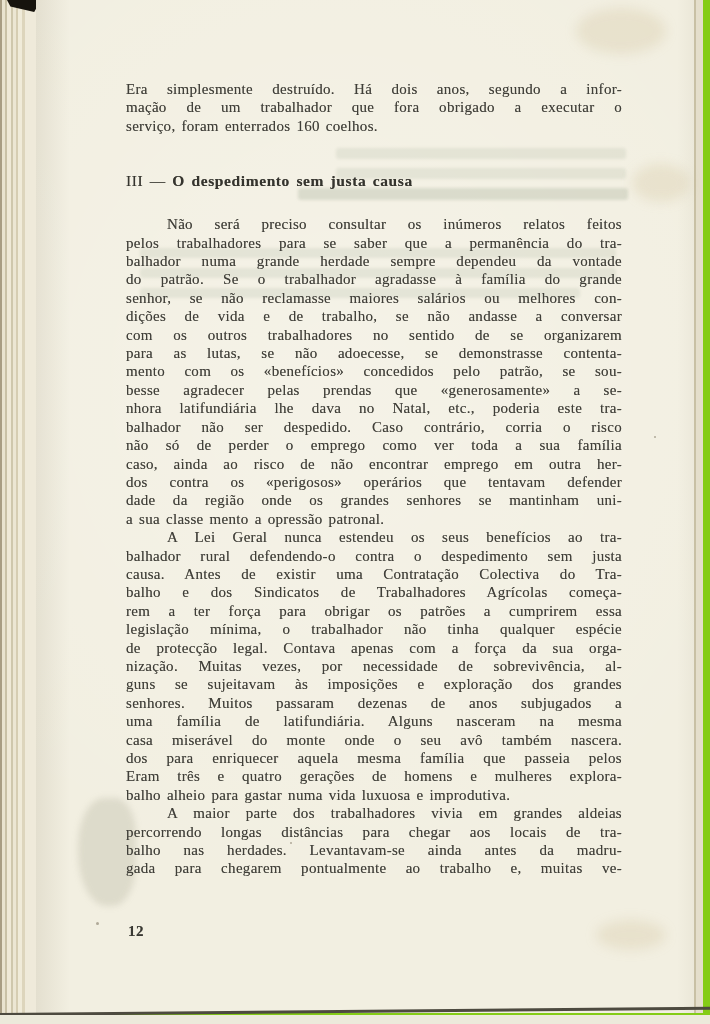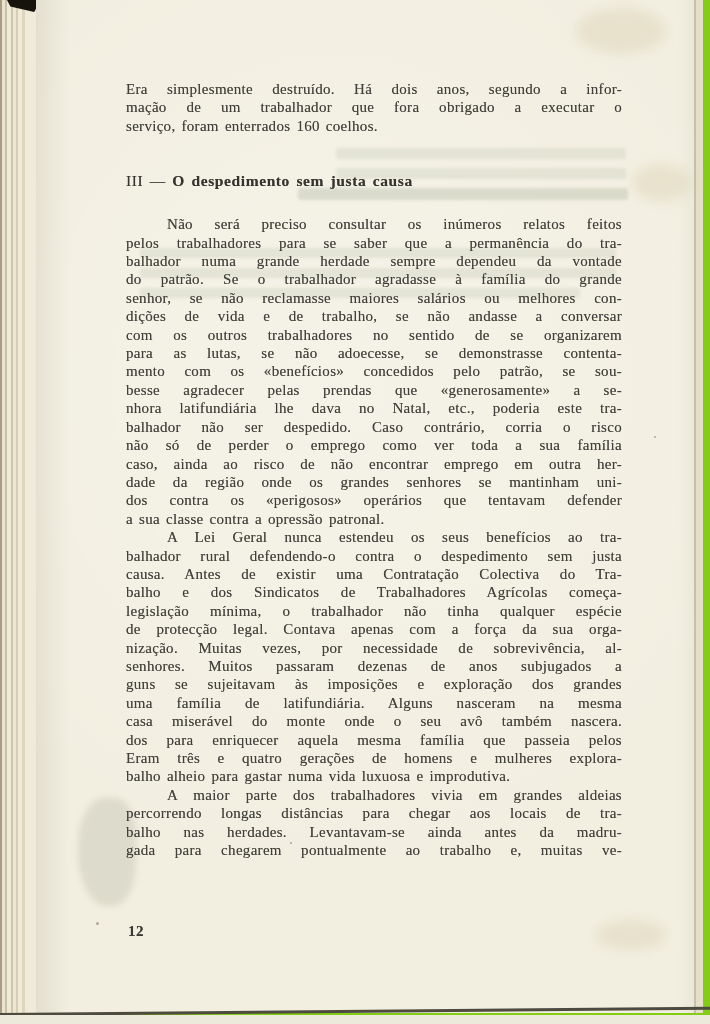--- a/index.html
+++ b/index.html
@@ -107,34 +107,35 @@
         <div class="pline">senhor, se não reclamasse maiores salários ou melhores con-</div>
         <div class="pline">dições de vida e de trabalho, se não andasse a conversar</div>
         <div class="pline">com os outros trabalhadores no sentido de se organizarem</div>
         <div class="pline">para as lutas, se não adoecesse, se demonstrasse contenta-</div>
         <div class="pline">mento com os «benefícios» concedidos pelo patrão, se sou-</div>
         <div class="pline">besse agradecer pelas prendas que «generosamente» a se-</div>
         <div class="pline">nhora latifundiária lhe dava no Natal, etc., poderia este tra-</div>
         <div class="pline">balhador não ser despedido. Caso contrário, corria o risco</div>
         <div class="pline">não só de perder o emprego como ver toda a sua família</div>
         <div class="pline">caso, ainda ao risco de não encontrar emprego em outra her-</div>
+        <div class="pline">dos contra os «perigosos» operários que tentavam defender</div>
         <div class="pline">dade da região onde os grandes senhores se mantinham uni-</div>
-        <div class="pline">dos contra os «perigosos» operários que tentavam defender</div>
-        <div class="pline">a sua classe contra a opressão patronal.</div>
+        <div class="pline">a sua classe mento a opressão patronal.</div>
       </div>
       <div class="para indent">
         <div class="pline">A Lei Geral nunca estendeu os seus benefícios ao tra-</div>
         <div class="pline">balhador rural defendendo-o contra o despedimento sem justa</div>
         <div class="pline">causa. Antes de existir uma Contratação Colectiva do Tra-</div>
         <div class="pline">balho e dos Sindicatos de Trabalhadores Agrícolas começa-</div>
+        <div class="pline">rem a ter força para obrigar os patrões a cumprirem essa</div>
         <div class="pline">legislação mínima, o trabalhador não tinha qualquer espécie</div>
         <div class="pline">de protecção legal. Contava apenas com a força da sua orga-</div>
         <div class="pline">nização. Muitas vezes, por necessidade de sobrevivência, al-</div>
+        <div class="pline">guns se sujeitavam às imposições e exploração dos grandes</div>
         <div class="pline">senhores. Muitos passaram dezenas de anos subjugados a</div>
-        <div class="pline">guns se sujeitavam às imposições e exploração dos grandes</div>
         <div class="pline">uma família de latifundiária. Alguns nasceram na mesma</div>
         <div class="pline">casa miserável do monte onde o seu avô também nascera.</div>
         <div class="pline">dos para enriquecer aquela mesma família que passeia pelos</div>
         <div class="pline">Eram três e quatro gerações de homens e mulheres explora-</div>
         <div class="pline">balho alheio para gastar numa vida luxuosa e improdutiva.</div>
       </div>
       <div class="para indent continues">
         <div class="pline">A maior parte dos trabalhadores vivia em grandes aldeias</div>
         <div class="pline">percorrendo longas distâncias para chegar aos locais de tra-</div>
         <div class="pline">balho nas herdades. Levantavam-se ainda antes da madru-</div>

